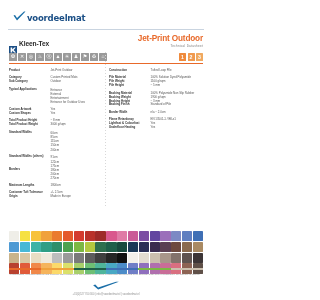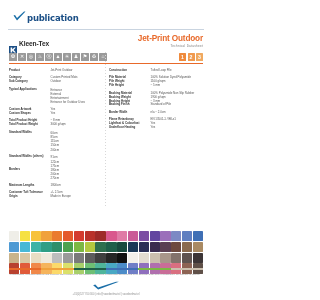--- a/index.html
+++ b/index.html
@@ -71,21 +71,21 @@
 
 <div class="page">
 
   <div class="brandbar">
     <div class="brandlogo">
       <span class="check">
         <svg viewBox="0 0 26 22" width="13" height="11">
             <path d="M1 9 L8 19 L25 1 L22 1 L8 14 L4 8 Z" fill="#1b6fa8"></path>
           </svg>
       </span>
-      <span class="brandword">publication</span>
+      <span class="brandword">voordeelmat</span>
     </div>
   </div>
   <div class="brandrule"></div>
 
   <div class="prodhead">
     <div class="kt">
       <span class="ktmark">
         <svg viewBox="0 0 10 10" width="8" height="8">
             <rect x="0" y="0" width="10" height="10" fill="#1b4f86"></rect>
             <path d="M2 2 L4 2 L4 4.5 L6.5 2 L8.6 2 L5.8 5 L8.8 8 L6.4 8 L4 5.5 L4 8 L2 8 Z" fill="#fff"></path>

